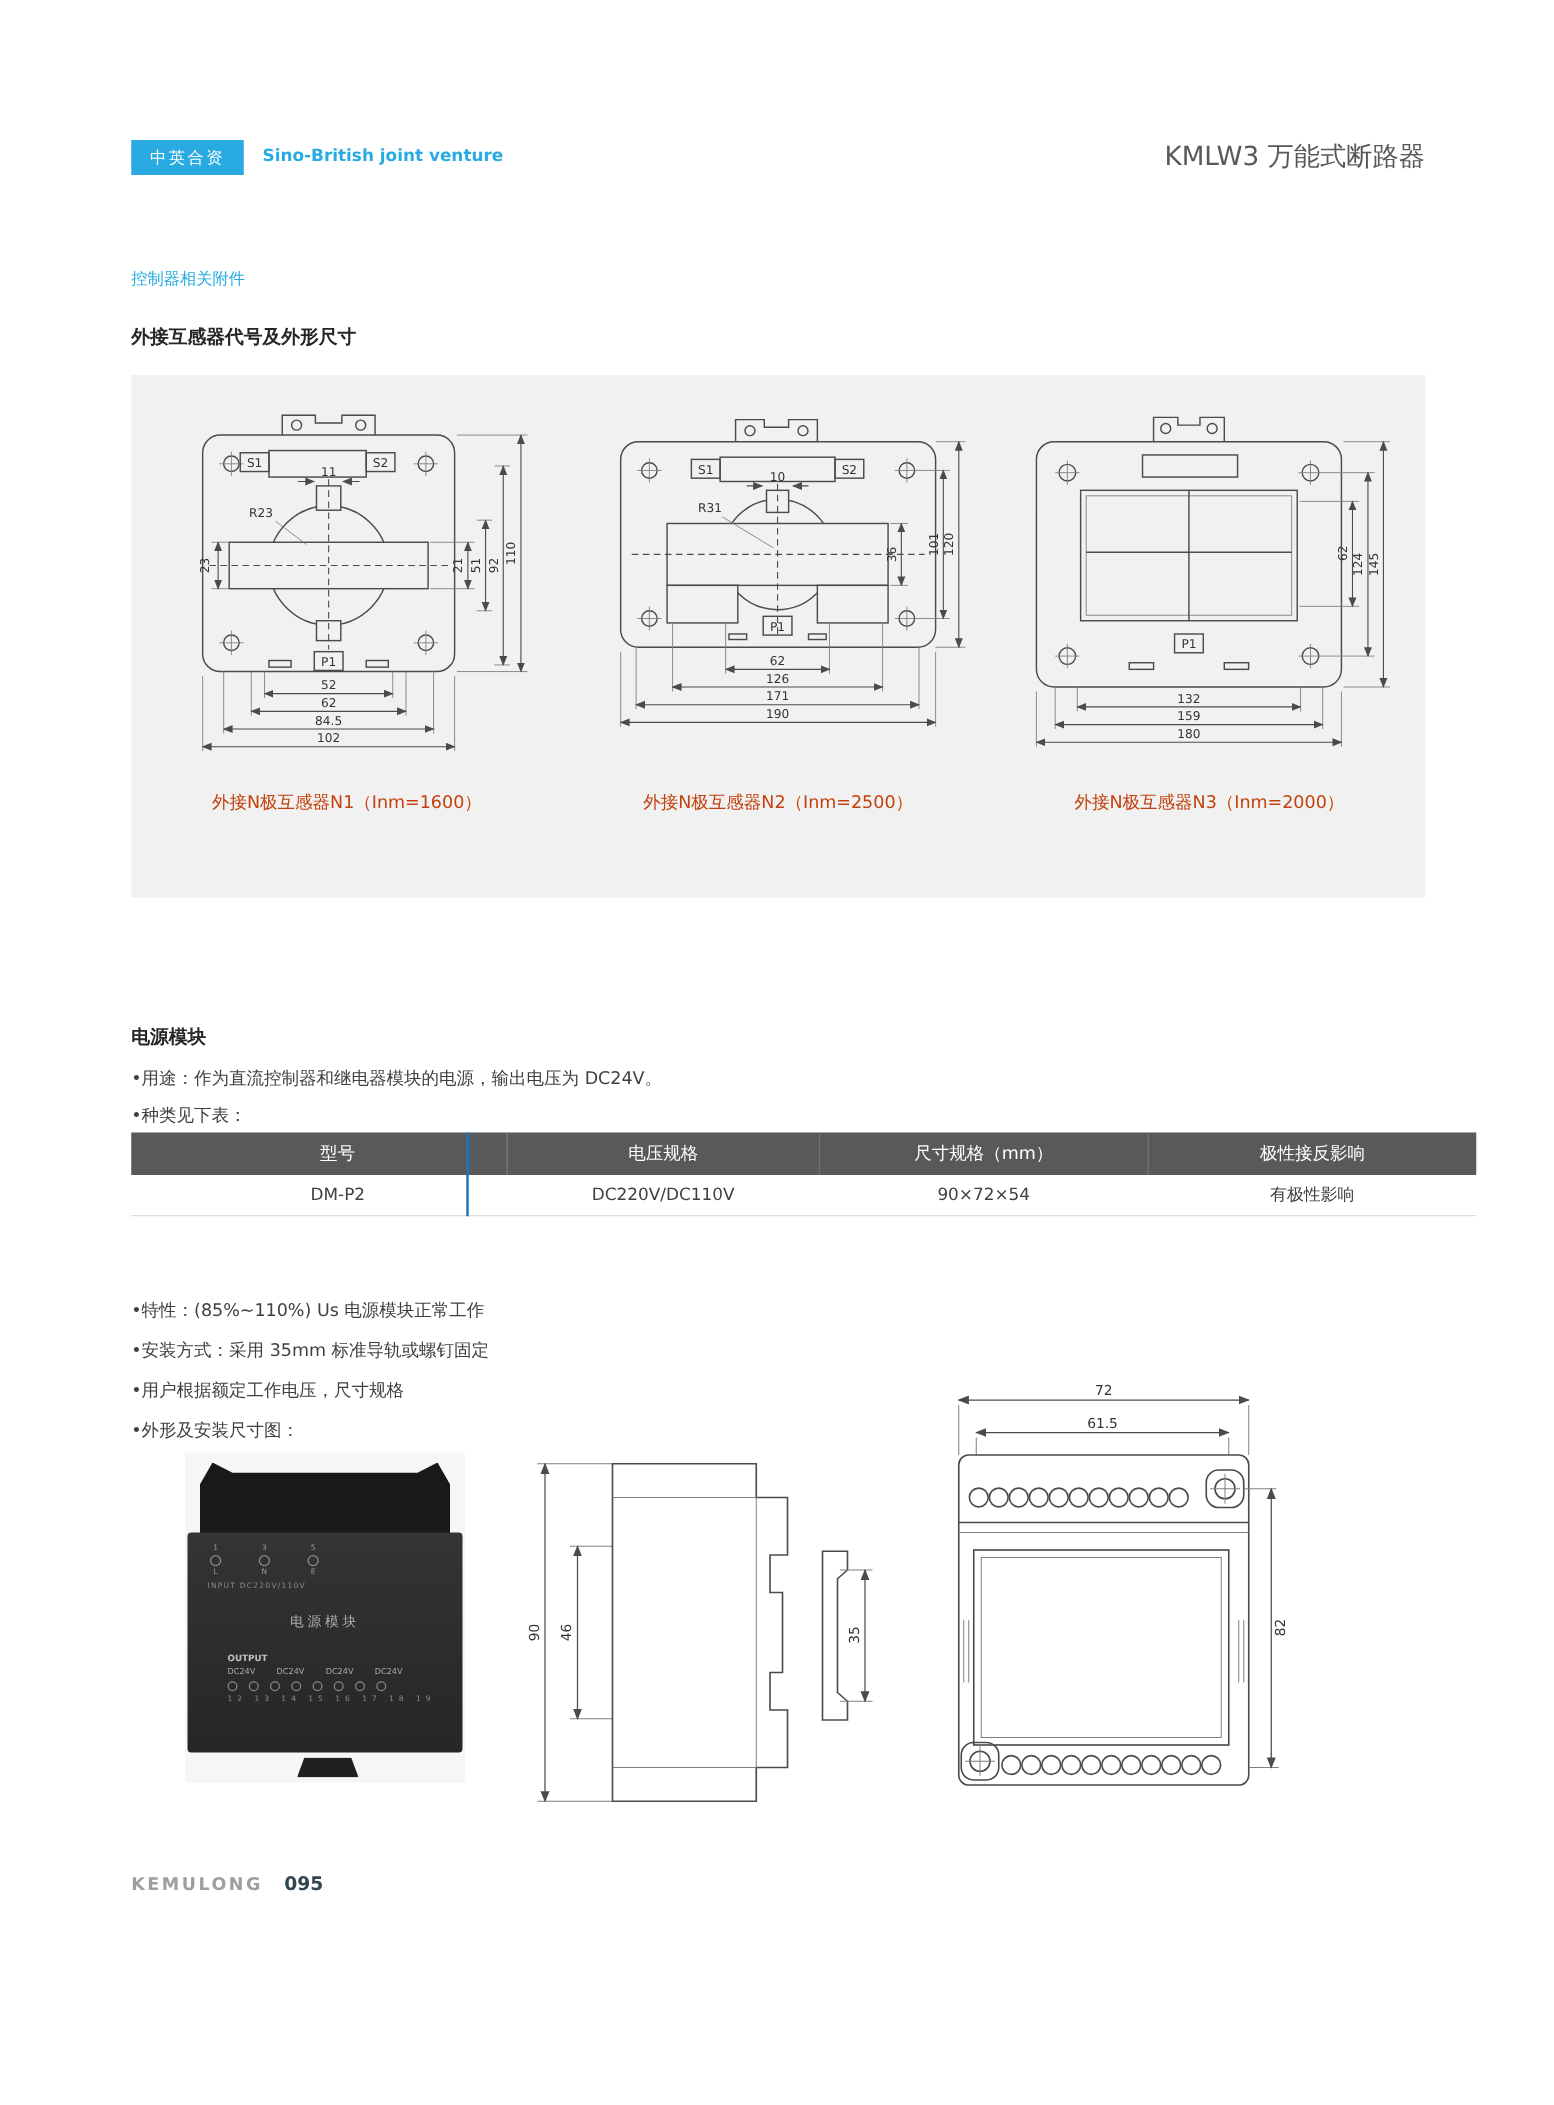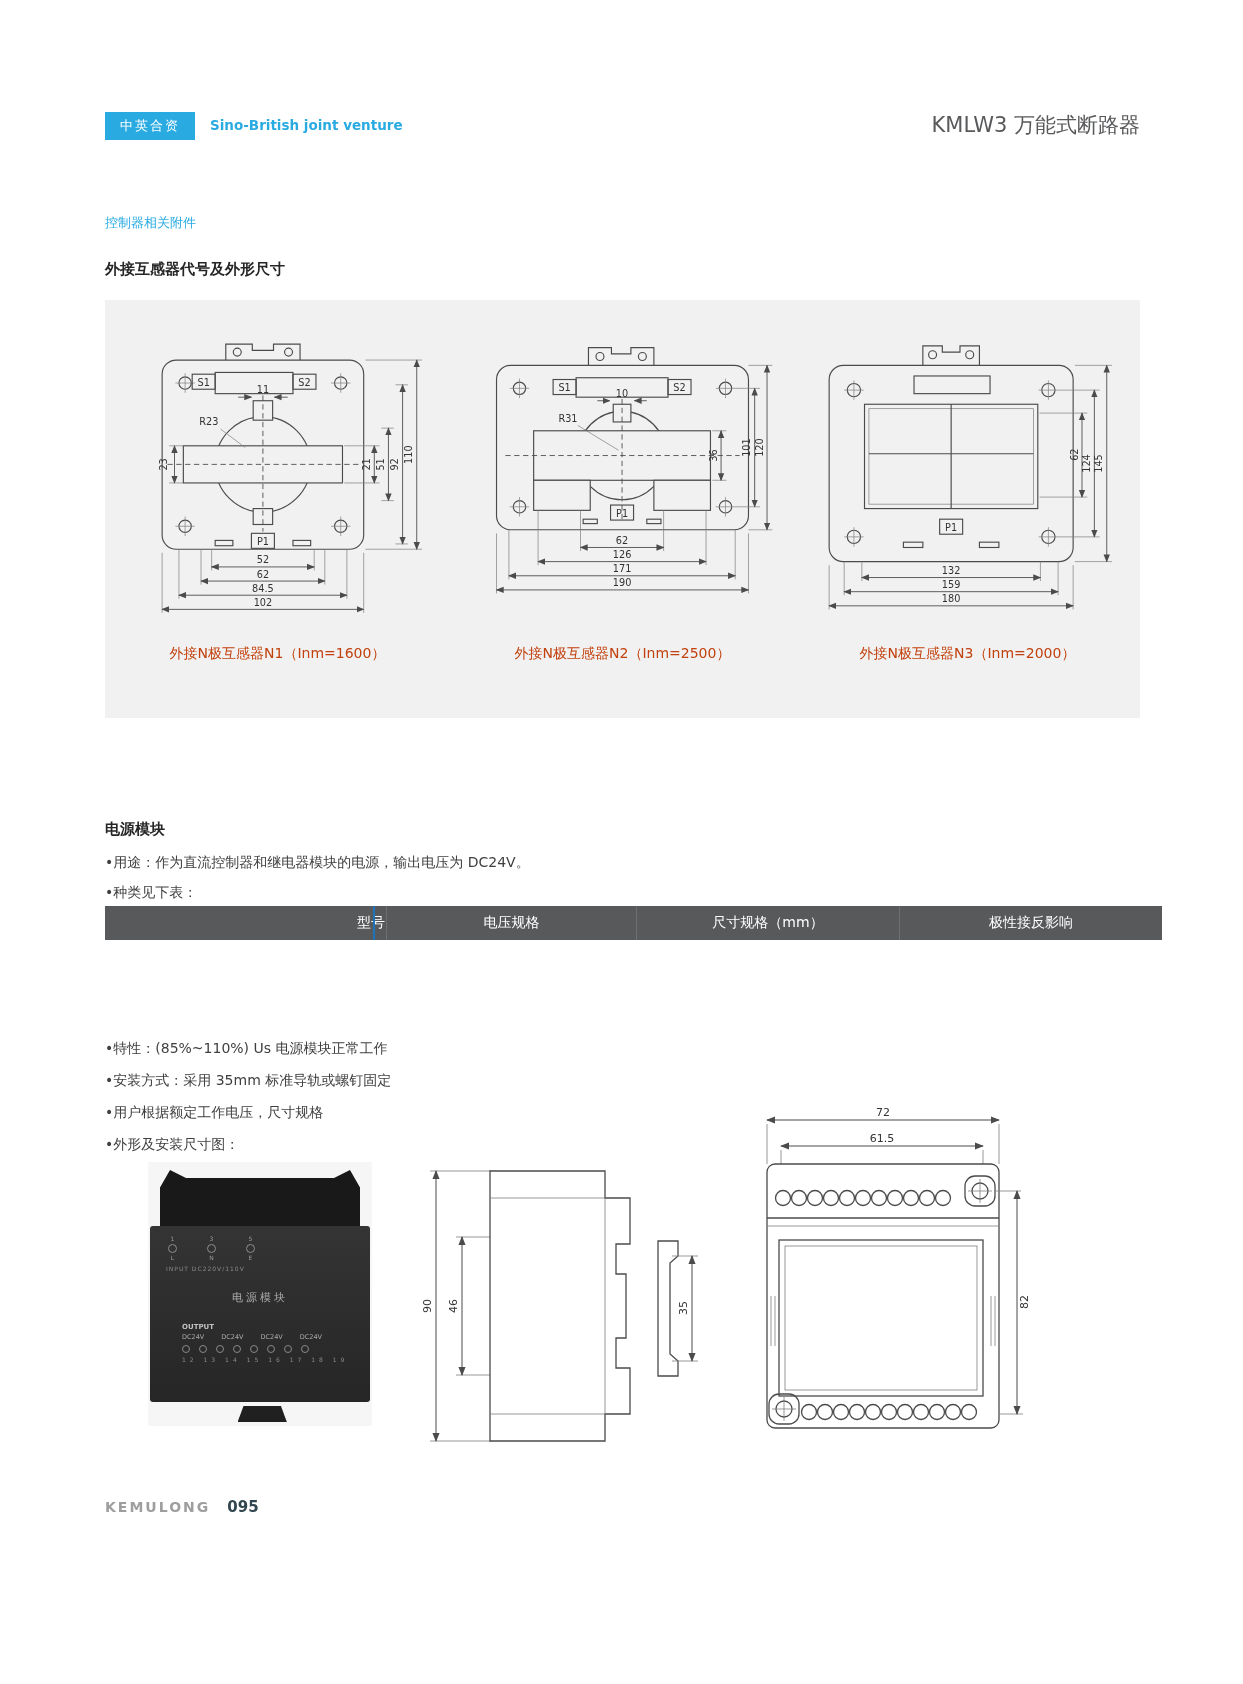--- a/index.html
+++ b/index.html
@@ -11,36 +11,36 @@
          font-size:13px;padding:5px 15px;letter-spacing:2px;}
   .jv{position:absolute;left:210px;top:117px;color:#29abe2;font-weight:bold;font-size:13.5px;}
   .product-title{position:absolute;right:103px;top:111px;font-size:21px;color:#58595b;}
 
   
   .section-title{position:absolute;left:105px;top:214px;color:#29abe2;font-size:13px;font-weight:400;}
   .subsection-title{position:absolute;left:105px;top:260px;color:#262626;font-size:15px;font-weight:bold;}
 
   
   .panel{position:absolute;left:105px;top:300px;width:1035px;height:418px;background:#f1f1f2;
-         display:flex;align-items:flex-start;padding-top:30px;box-sizing:border-box;}
+         display:flex;align-items:flex-start;padding-top:18px;box-sizing:border-box;}
   .figure{width:345px;display:flex;flex-direction:column;align-items:center;}
   .figure svg{width:345px;height:305px;display:block;}
   .caption{font-size:14px;color:#c2410c;margin-top:10px;white-space:nowrap;}
 
   .note{position:absolute;left:105px;top:726px;font-size:12.5px;color:#595959;}
 
   
   .pm-heading{position:absolute;left:105px;top:820px;font-size:15px;font-weight:bold;color:#262626;}
   .bullet{position:absolute;left:105px;font-size:14px;color:#3f3f3f;}
 
   .table-wrap{position:absolute;left:105px;top:906px;width:1035px;}
   table{width:100%;border-collapse:collapse;table-layout:fixed;}
   thead th{background:#58595b;color:#fff;font-size:14px;font-weight:normal;height:32px;}
   thead th + th{border-left:1px solid #6e6f71;}
-  th:nth-child(1),td:nth-child(1){width:268px;text-align:right;padding-left:12px;}
+  th:nth-child(1),td:nth-child(1){width:268px;text-align:center;padding-left:31px;}
   th:nth-child(2),td:nth-child(2){width:247px;text-align:center;}
   th:nth-child(3),td:nth-child(3){width:260px;text-align:center;}
   th:nth-child(4),td:nth-child(4){width:260px;text-align:center;}
   tbody td{height:30px;font-size:13.5px;color:#404040;border-bottom:1px solid #dcdcdc;}
   tbody tr:nth-child(2){background:#ebebeb;}
   .tbl-divider{position:absolute;left:268px;top:0;bottom:0;width:2px;background:#1c75bc;}
 
   
   .side-svg{position:absolute;left:420px;top:1156px;width:290px;height:300px;}
   .front-svg{position:absolute;left:725px;top:1106px;width:310px;height:345px;}
@@ -331,20 +331,26 @@
     <table>
       <thead>
         <tr>
           <th>型号</th>
           <th>电压规格</th>
           <th>尺寸规格（mm）</th>
           <th>极性接反影响</th>
         </tr>
       </thead>
       <tbody>
+        <tr>
+          <td>DM-P2</td>
+          <td>DC220V/DC110V</td>
+          <td>90×72×54</td>
+          <td>有极性影响</td>
+        </tr>
       </tbody>
     </table>
     <div class="tbl-divider"></div>
   </div>
 
   <div class="bullet" style="top:1040px;">•特性：(85%~110%) Us 电源模块正常工作</div>
   <div class="bullet" style="top:1072px;">•安装方式：采用 35mm 标准导轨或螺钉固定</div>
   <div class="bullet" style="top:1104px;">•用户根据额定工作电压，尺寸规格</div>
   <div class="bullet" style="top:1136px;">•外形及安装尺寸图：</div>
 

